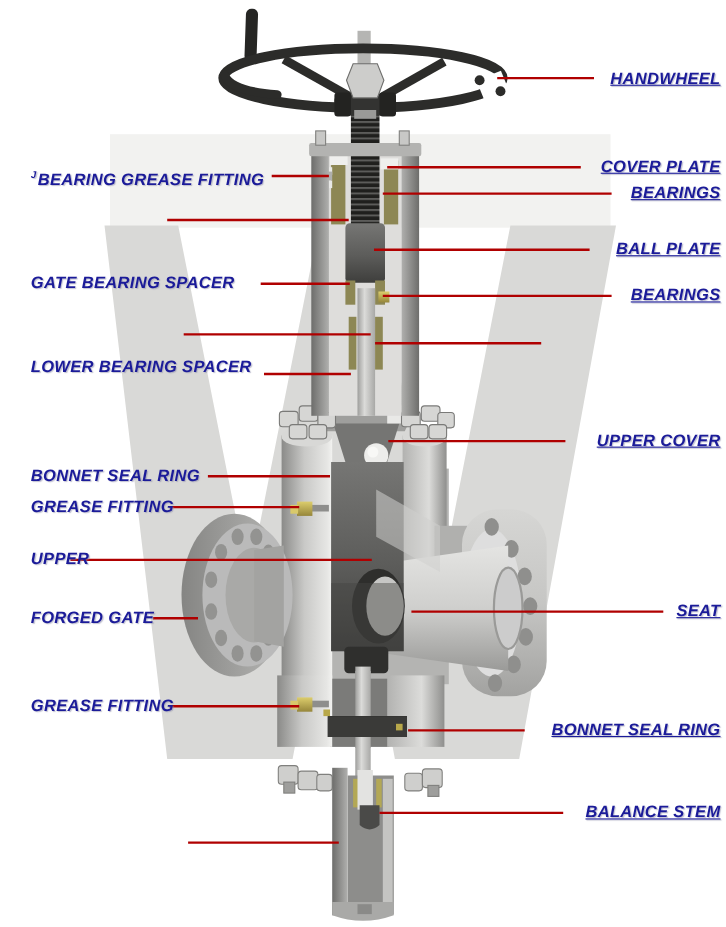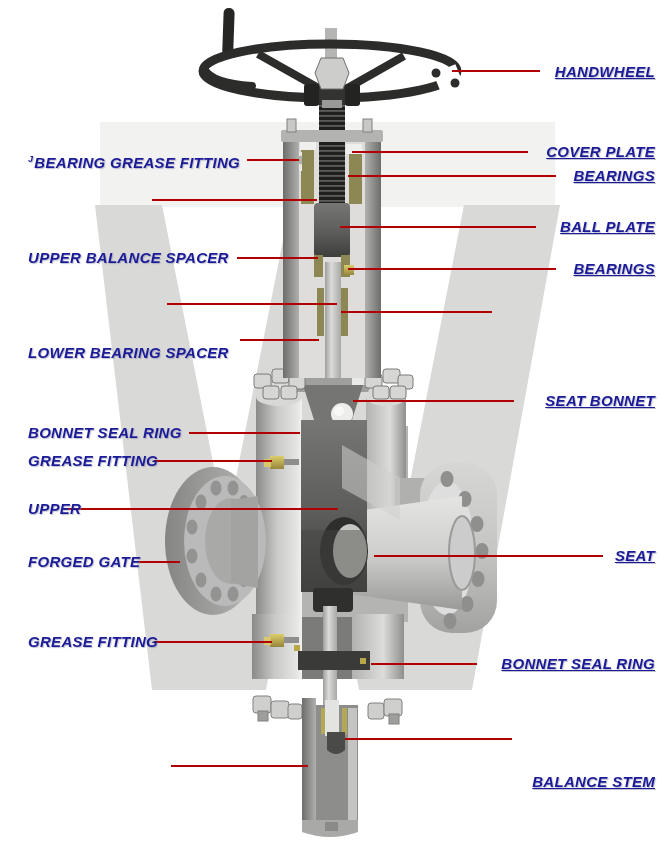--- a/index.html
+++ b/index.html
@@ -272,31 +272,31 @@
     <line x1="348" y1="269" x2="556" y2="269"></line>
     <line x1="341" y1="312" x2="492" y2="312"></line>
     <line x1="353" y1="401" x2="514" y2="401"></line>
     <line x1="374" y1="556" x2="603" y2="556"></line>
     <line x1="371" y1="664" x2="477" y2="664"></line>
     <line x1="345" y1="739" x2="512" y2="739"></line>
   </g>
 </svg>
 
 <div class="lbl left" style="top:150px"><sup>J</sup><span>BEARING GREASE FITTING</span></div>
-<div class="lbl left" style="top:248px"><span>UPPER BALANCE SPACER</span></div>
-<div class="lbl left" style="top:343px"><span>LOWER BEARING SPACER</span></div>
+<div class="lbl left" style="top:248px"><span>GATE BEARING SPACER</span></div>
+<div class="lbl left" style="top:324px"><span>LOWER BEARING SPACER</span></div>
 <div class="lbl left" style="top:423px"><span>BONNET SEAL RING</span></div>
 <div class="lbl left" style="top:451px"><span>GREASE FITTING</span></div>
 <div class="lbl left" style="top:499px"><span>UPPER</span></div>
 <div class="lbl left" style="top:552px"><span>FORGED GATE</span></div>
 <div class="lbl left" style="top:632px"><span>GREASE FITTING</span></div>
 
 <div class="lbl right" style="top:62px"><span>HANDWHEEL</span></div>
 <div class="lbl right" style="top:142px"><span>COVER PLATE</span></div>
 <div class="lbl right" style="top:166px"><span>BEARINGS</span></div>
 <div class="lbl right" style="top:217px"><span>BALL PLATE</span></div>
 <div class="lbl right" style="top:259px"><span>BEARINGS</span></div>
-<div class="lbl right" style="top:391px"><span>SEAT BONNET</span></div>
+<div class="lbl right" style="top:391px"><span>UPPER COVER</span></div>
 <div class="lbl right" style="top:546px"><span>SEAT</span></div>
 <div class="lbl right" style="top:654px"><span>BONNET SEAL RING</span></div>
-<div class="lbl right" style="top:772px"><span>BALANCE STEM</span></div>
+<div class="lbl right" style="top:729px"><span>BALANCE STEM</span></div>
 
 </div>
 
 </body></html>

